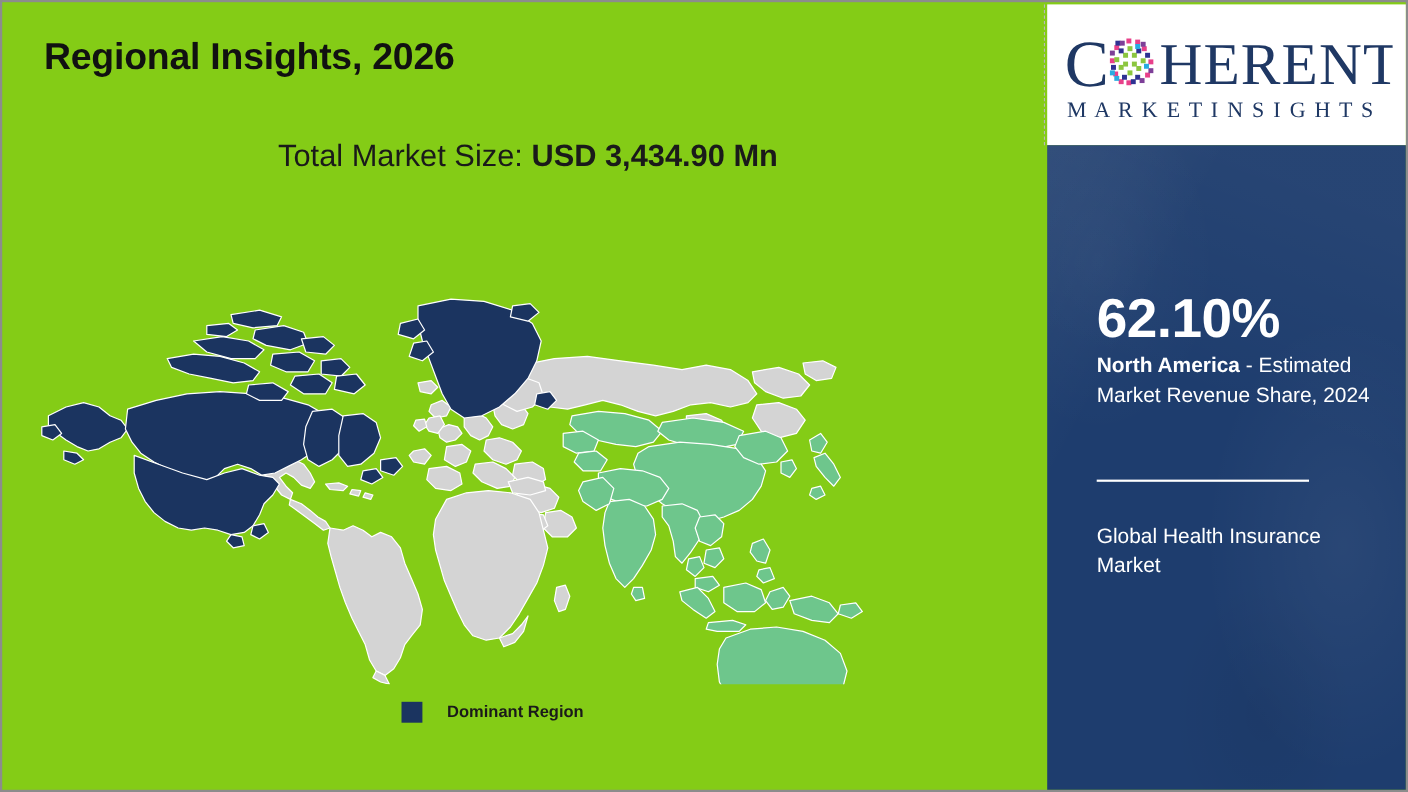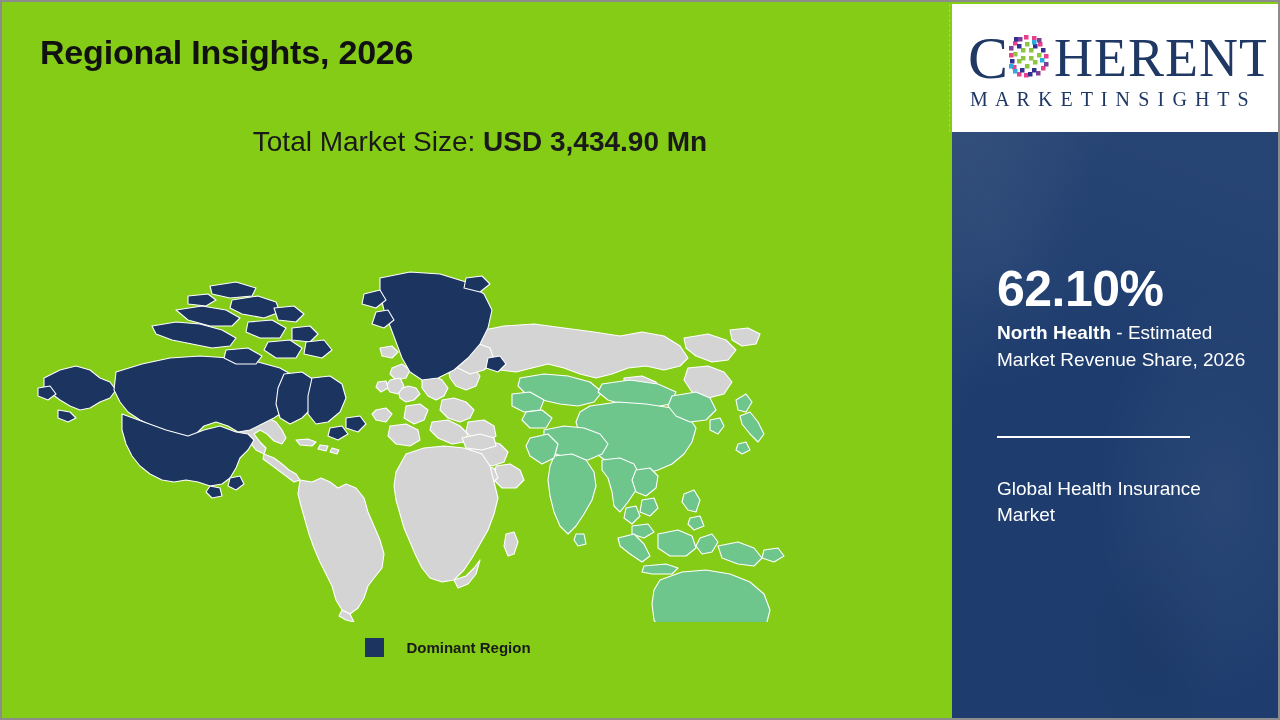--- a/index.html
+++ b/index.html
@@ -431,20 +431,20 @@
 
       <text x="4" y="86" font-family="'Liberation Serif', serif" font-size="20" letter-spacing="1.6" fill="#1f3864">M A R K E T   I N S I G H T S</text>
     </svg>
   </div>
 
   <div id="blue-panel">
     <div class="panel-texture"></div>
     <div id="panel-inner">
       <div id="stat-value">62.10%</div>
       <div id="stat-desc">
-        <span class="region-name">North Health</span><span> - Estimated Market Revenue Share, 2026</span>
+        <span class="region-name">North America</span><span> - Estimated Market Revenue Share, 2024</span>
       </div>
       <div id="panel-rule"></div>
       <div id="market-name">Global Health Insurance Market</div>
     </div>
   </div>
 
 </div>
 
 </body></html>

